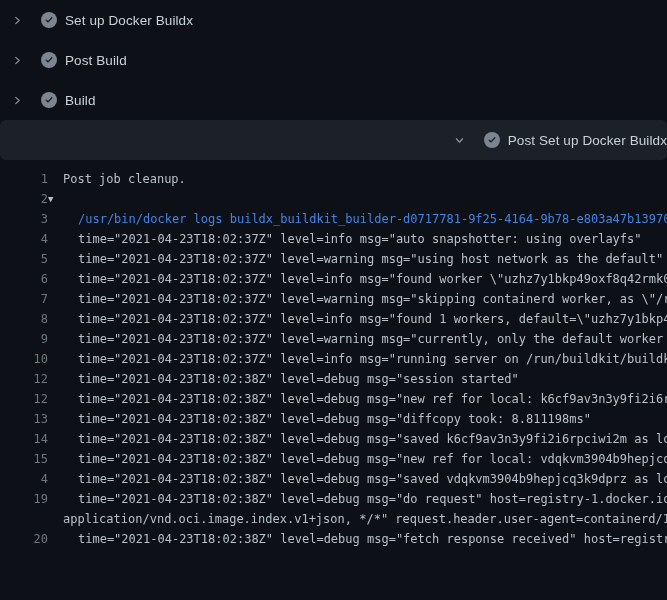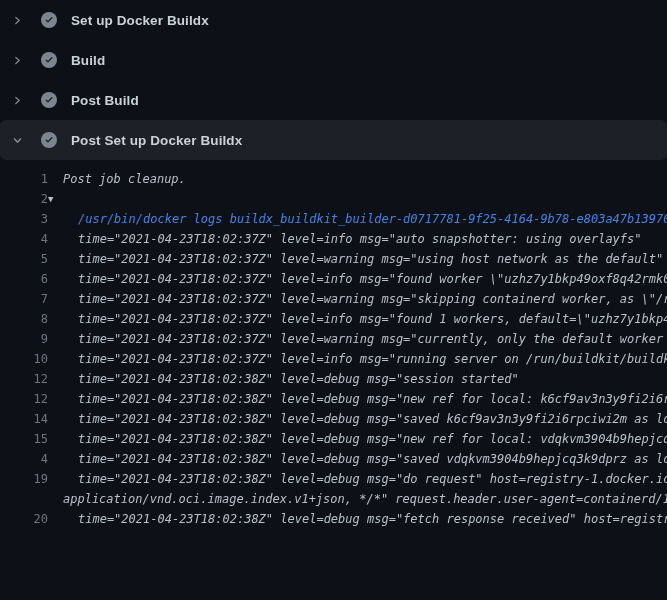--- a/index.html
+++ b/index.html
@@ -10,54 +10,54 @@
     font-family: "Liberation Sans", sans-serif;
     position: relative;
   }
   .sections { width: 667px; }
   .section-header {
     height: 40px; width: 667px;
     display: flex; align-items: center;
     border-radius: 6px;
     cursor: pointer;
   }
-  .section-header.expanded { background: var(--header-bg); }
+  .section-header.expanded { background: var(--header-bg); justify-content: flex-end; }
   .chevron {
     width: 16px; height: 16px; margin-left: 9px;
     display: flex; align-items: center; justify-content: center;
     color: var(--chevron); flex: none;
   }
   .chevron svg { display: block; }
   .chevron.down svg { transform: rotate(90deg); }
   .check-circle {
     width: 16px; height: 16px; border-radius: 50%;
     background: var(--check-bg); margin-left: 16px; flex: none;
     display: flex; align-items: center; justify-content: center;
   }
   .section-title {
-    margin-left: 14px; color: var(--title);
-    font-size: 13.5px; font-weight: 700;
+    margin-left: 8px; color: var(--title);
+    font-size: 13.5px; font-weight: 400;
     letter-spacing: 0.1px;
   }
   .log {
     padding-top: 9px;
     font-family: "DejaVu Sans Mono", monospace;
     font-size: 12px;
     width: 667px;
   }
   .log-row {
     height: 20px; line-height: 20px;
     display: flex; white-space: pre; overflow: hidden;
     width: 667px;
   }
   .log-num {
     width: 48px; flex: none; text-align: right;
     color: var(--line-num); cursor: pointer;
   }
-  .log-text { color: var(--log-text); flex: none; font-style: italic; }
+  .log-text { color: var(--log-text); flex: none; }
   .log-text.ind0 { margin-left: 15px; }
   .log-text.ind1 { margin-left: 30px; }
   .log-text.command { color: var(--command); }
   .glyph {
     display: inline-block; width: 15px;
     font-size: 9px; color: var(--log-text);
   }
   .log-row.group-row { cursor: pointer; }
 </style>
 </head>
@@ -82,35 +82,35 @@
     <span class="chevron">
       <svg width="11" height="11" viewBox="0 0 16 16">
         <path d="M5.5 3.5 L10.5 8 L5.5 12.5" fill="none" stroke="currentColor" stroke-width="1.8" stroke-linecap="round" stroke-linejoin="round"></path>
       </svg>
     </span>
     <span class="check-circle">
       <svg width="10" height="10" viewBox="0 0 16 16">
         <path d="M3.5 8.5 L6.5 11 L12.5 4.5" fill="none" stroke="var(--check-mark)" stroke-width="2.2" stroke-linecap="round" stroke-linejoin="round"></path>
       </svg>
     </span>
-    <span class="section-title">Build</span>
+    <span class="section-title">Post Build</span>
   </div>
 
   <div class="section-header">
     <span class="chevron">
       <svg width="11" height="11" viewBox="0 0 16 16">
         <path d="M5.5 3.5 L10.5 8 L5.5 12.5" fill="none" stroke="currentColor" stroke-width="1.8" stroke-linecap="round" stroke-linejoin="round"></path>
       </svg>
     </span>
     <span class="check-circle">
       <svg width="10" height="10" viewBox="0 0 16 16">
         <path d="M3.5 8.5 L6.5 11 L12.5 4.5" fill="none" stroke="var(--check-mark)" stroke-width="2.2" stroke-linecap="round" stroke-linejoin="round"></path>
       </svg>
     </span>
-    <span class="section-title">Post Build</span>
+    <span class="section-title">Build</span>
   </div>
 
   <div class="section-header expanded">
     <span class="chevron down">
       <svg width="11" height="11" viewBox="0 0 16 16">
         <path d="M5.5 3.5 L10.5 8 L5.5 12.5" fill="none" stroke="currentColor" stroke-width="1.8" stroke-linecap="round" stroke-linejoin="round"></path>
       </svg>
     </span>
     <span class="check-circle">
       <svg width="10" height="10" viewBox="0 0 16 16">
@@ -175,20 +175,24 @@
   <div class="log-row">
     <span class="log-num">12</span>
     <span class="log-text ind1">time="2021-04-23T18:02:38Z" level=debug msg="session started"</span>
   </div>
 
   <div class="log-row">
     <span class="log-num">12</span>
     <span class="log-text ind1">time="2021-04-23T18:02:38Z" level=debug msg="new ref for local: k6cf9av3n3y9fi2i6rpci</span>
   </div>
 
+  <div class="log-row">
+    <span class="log-num">13</span>
+    <span class="log-text ind1">time="2021-04-23T18:02:38Z" level=debug msg="diffcopy took: 8.811198ms"</span>
+  </div>
 
   <div class="log-row">
     <span class="log-num">14</span>
     <span class="log-text ind1">time="2021-04-23T18:02:38Z" level=debug msg="saved k6cf9av3n3y9fi2i6rpciwi2m as local"</span>
   </div>
 
   <div class="log-row">
     <span class="log-num">15</span>
     <span class="log-text ind1">time="2021-04-23T18:02:38Z" level=debug msg="new ref for local: vdqkvm3904b9hepjcq3k9</span>
   </div>

